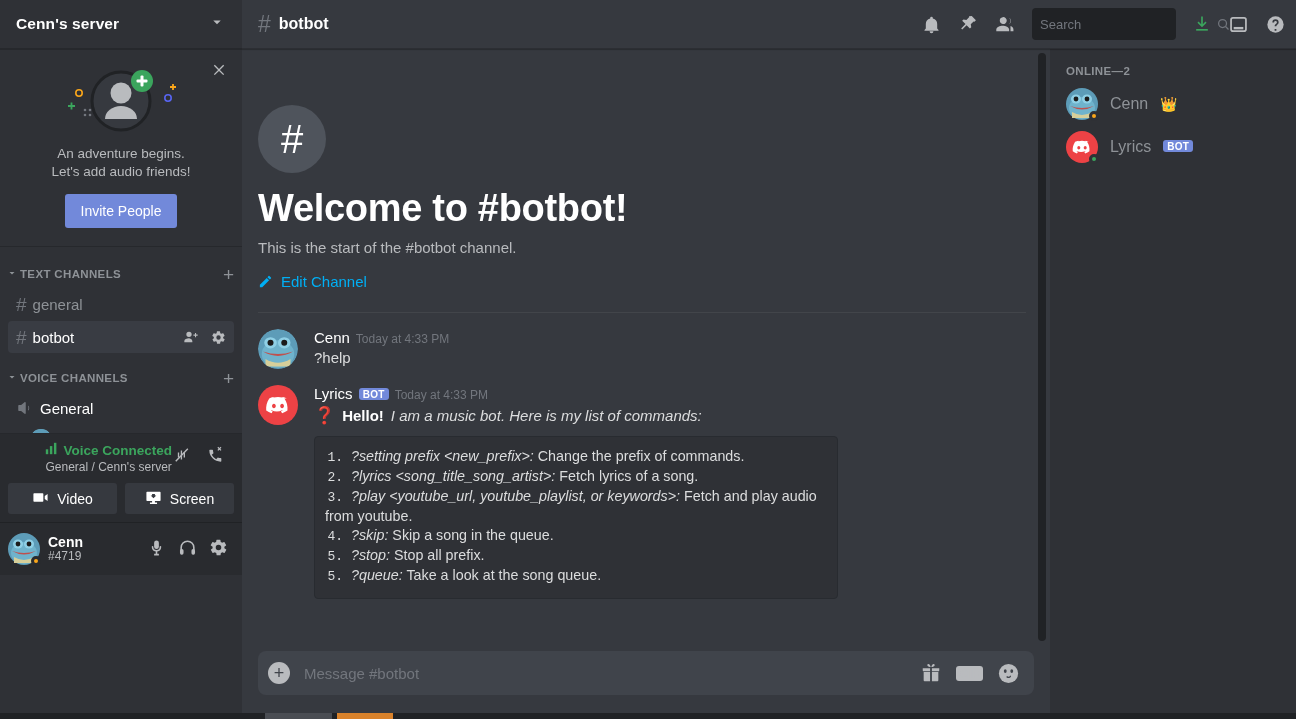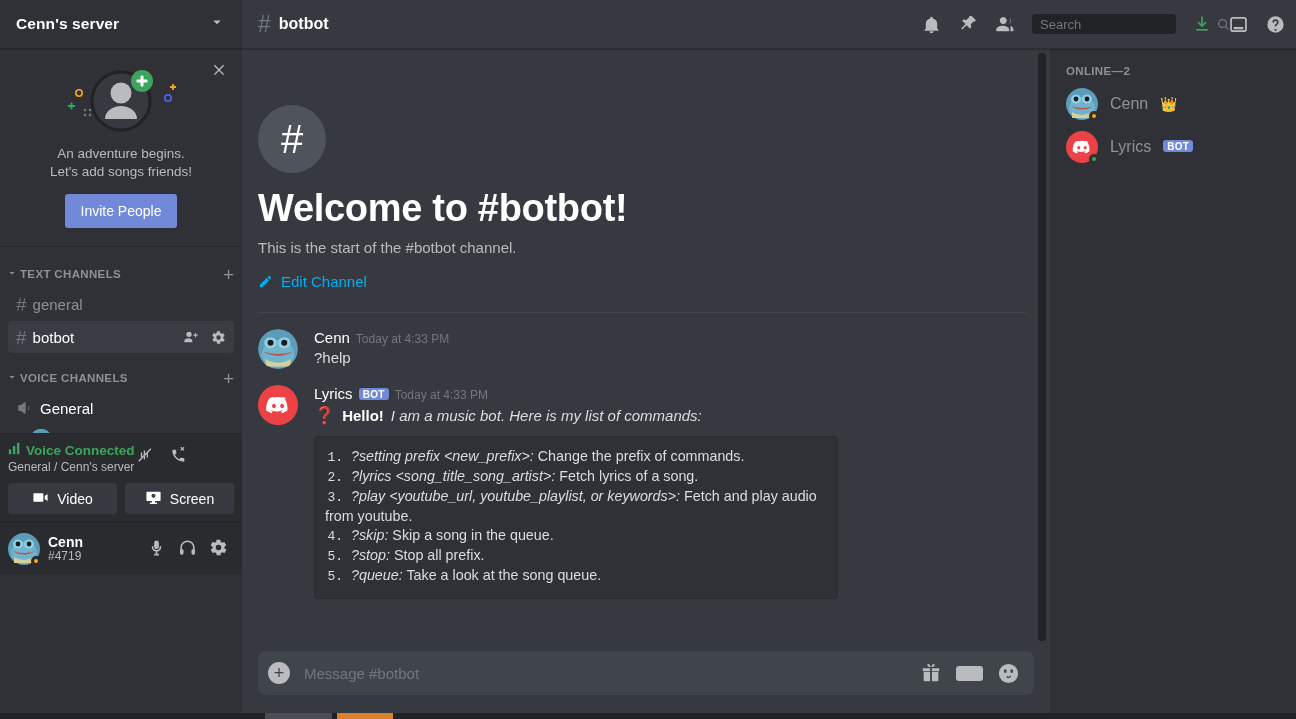--- a/index.html
+++ b/index.html
@@ -90,21 +90,21 @@
     margin: 2px 8px 0 30px; height: 28px; cursor: pointer;
   }
   .voice-user .vname { color: #8e9297; font-size: 14px; }
 
   
   .voice-panel {
     background: #292b2f;
     padding: 8px 8px 8px 8px;
     border-top: 1px solid #26282c;
   }
-  .vp-top { display: flex; align-items: flex-start; justify-content: flex-start; }
+  .vp-top { display: flex; align-items: flex-start; justify-content: flex-end; }
   .vp-status {
     color: #3ba55d; font-size: 13.5px; font-weight: bold;
     display: flex; align-items: center; gap: 5px;
   }
   .vp-sub { color: #b9bbbe; font-size: 12px; margin-top: 2px; }
   .vp-icons { display: flex; gap: 14px; padding-right: 8px; padding-top: 3px; }
   .vp-icons div { color: #b9bbbe; cursor: pointer; }
   .vp-btns { display: flex; gap: 8px; margin-top: 9px; }
   .vp-btn {
     flex: 1; height: 31px; background: #36393f; border-radius: 3px;
@@ -140,21 +140,21 @@
     box-shadow: 0 1px 0 rgba(4,4,5,0.2), 0 1.5px 0 rgba(6,6,7,0.05);
     border-bottom: 1px solid #2c2e33;
     background: #36393f;
     z-index: 5;
   }
   .tb-hash { color: #72767d; font-size: 23px; line-height: 1; margin-right: 8px; }
   .tb-title { color: #ffffff; font-size: 16px; font-weight: bold; }
   .tb-right { margin-left: auto; display: flex; align-items: center; gap: 16px; }
   .tb-right .tbi { color: #b9bbbe; cursor: pointer; display: flex; align-items: center; }
   .search-box {
-    width: 144px; height: 20px; background: #202225; border-radius: 4px;
+    width: 144px; height: 32px; background: #202225; border-radius: 4px;
     display: flex; align-items: center; padding: 0 6px 0 8px; cursor: text;
   }
   .search-box input {
     flex: 1; background: transparent; border: none; outline: none;
     color: #dcddde; font-size: 13px; font-family: inherit;
   }
   .search-box input::placeholder { color: #72767d; }
 
   .content-row { flex: 1 1 auto; display: flex; overflow: hidden; }
   .msgcol { flex: 1 1 auto; display: flex; flex-direction: column; position: relative; }
@@ -315,21 +315,21 @@
           <path d="M68 41h7M71.5 37.5v7" stroke="#3ba55d" stroke-width="1.8"></path>
           <path d="M170 22h6M173 19v6" stroke="#faa61a" stroke-width="1.8"></path>
           <circle cx="85" cy="45" r="1.3" fill="#72767d"></circle>
             <circle cx="90" cy="45" r="1.3" fill="#72767d"></circle>
           <circle cx="85" cy="50" r="1.3" fill="#72767d"></circle>
             <circle cx="90" cy="50" r="1.3" fill="#72767d"></circle>
         </svg>
       </div>
       <div class="invite-text">
         <div>An adventure begins.</div>
-        <div>Let's add songs friends!</div>
+        <div>Let's add audio friends!</div>
       </div>
       <button class="invite-btn">Invite People</button>
     </div>
 
     <div class="channels">
 
       <div class="cat-row">
         <div class="cat-left">
           <span>
             <svg width="12" height="12" viewBox="0 0 24 24">

